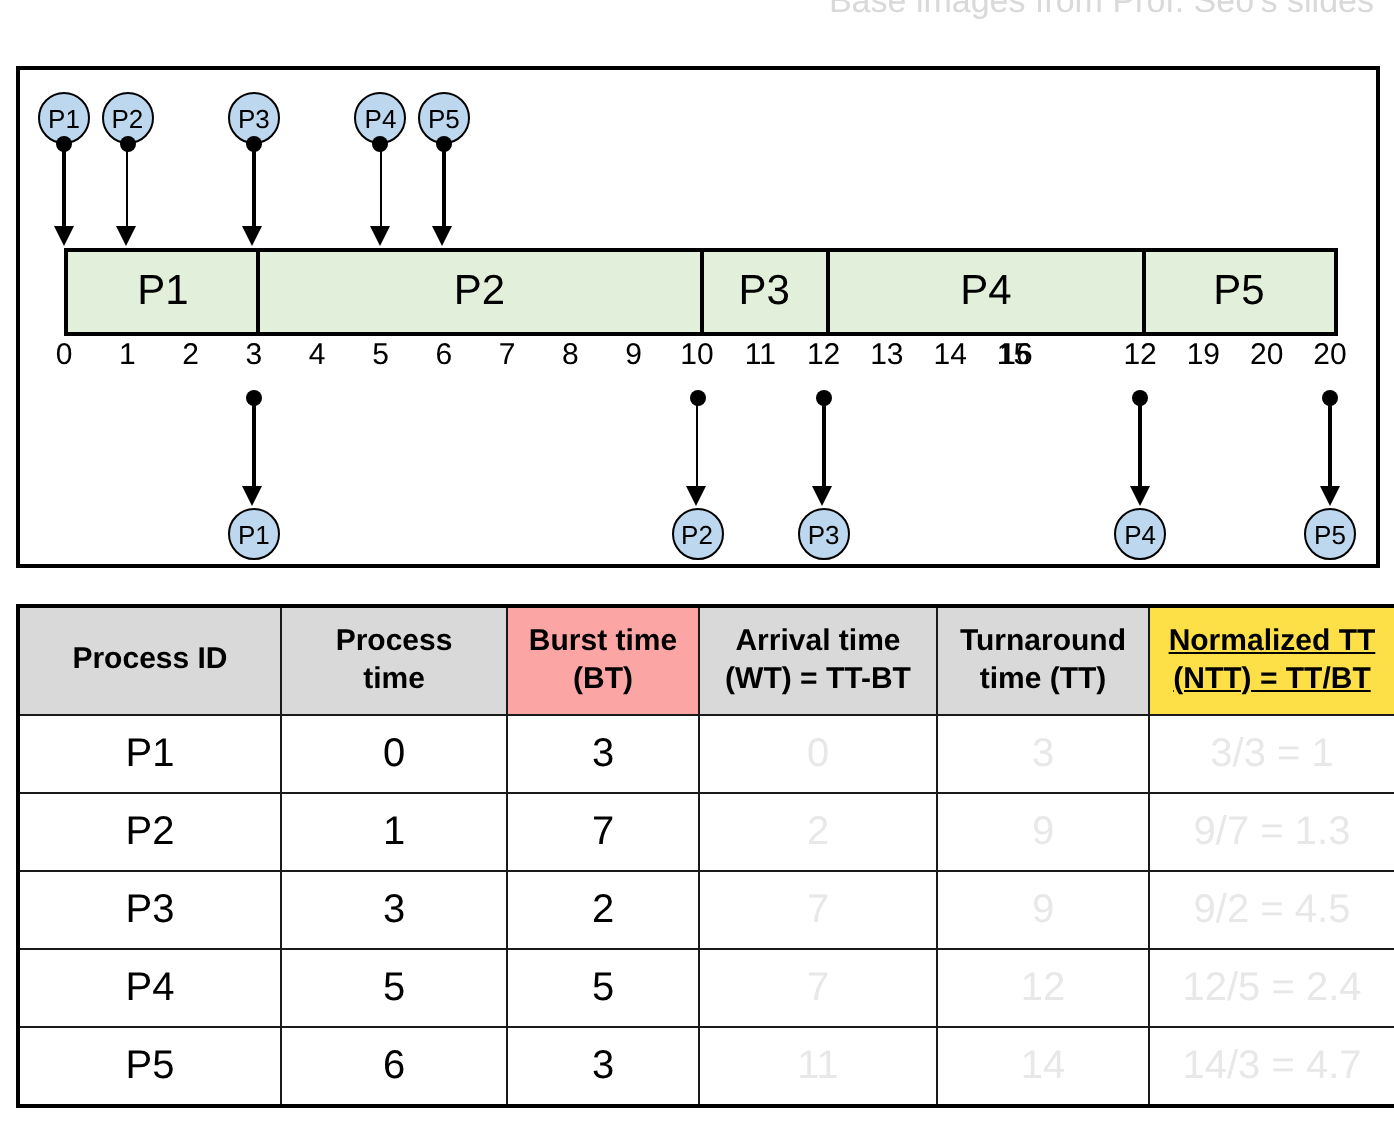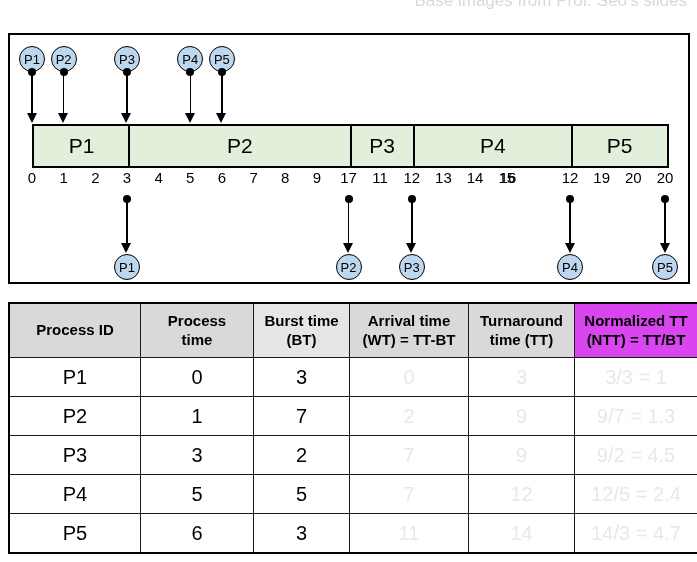--- a/index.html
+++ b/index.html
@@ -108,21 +108,21 @@
       <div class="tick" style="left: 22px;">0</div>
       <div class="tick" style="left: 53.65px;">1</div>
       <div class="tick" style="left: 85.3px;">2</div>
       <div class="tick" style="left: 116.95px;">3</div>
       <div class="tick" style="left: 148.6px;">4</div>
       <div class="tick" style="left: 180.25px;">5</div>
       <div class="tick" style="left: 211.9px;">6</div>
       <div class="tick" style="left: 243.55px;">7</div>
       <div class="tick" style="left: 275.2px;">8</div>
       <div class="tick" style="left: 306.85px;">9</div>
-      <div class="tick" style="left: 338.5px;">17</div>
+      <div class="tick" style="left: 338.5px;">10</div>
       <div class="tick" style="left: 370.15px;">11</div>
       <div class="tick" style="left: 401.8px;">12</div>
       <div class="tick" style="left: 433.45px;">13</div>
       <div class="tick" style="left: 465.1px;">14</div>
       <div class="tick" style="left: 496.75px;">15</div>
       <div class="tick" style="left: 498px;">16</div>
       <div class="tick" style="left: 560.05px;">12</div>
       <div class="tick" style="left: 591.7px;">19</div>
       <div class="tick" style="left: 623.35px;">20</div>
       <div class="tick" style="left: 655px;">20</div>
@@ -154,33 +154,33 @@
 <table id="proc-table">
   <thead>
       <tr>
         <th style="width: 130px; background: rgb(217, 217, 217);">
           <div>Process ID</div>
         </th>
         <th style="width: 112px; background: rgb(217, 217, 217);">
           <div>Process</div>
           <div>time</div>
         </th>
-        <th style="width: 95px; background: #e5e5e5;">
+        <th style="width: 95px; background: #fca5a5;">
           <div>Burst time</div>
           <div>(BT)</div>
         </th>
         <th style="width: 118px; background: rgb(217, 217, 217);">
           <div>Arrival time</div>
           <div>(WT) = TT-BT</div>
         </th>
         <th style="width: 105px; background: rgb(217, 217, 217);">
           <div>Turnaround</div>
           <div>time (TT)</div>
         </th>
-        <th style="width: 122px; background: #d946ef;">
+        <th style="width: 122px; background: #fde047; text-decoration: underline;">
           <div>Normalized TT</div>
           <div>(NTT) = TT/BT</div>
         </th>
       </tr>
     </thead>
   <tbody>
       <tr>
         <td>P1</td>
         <td>0</td>
         <td>3</td>

